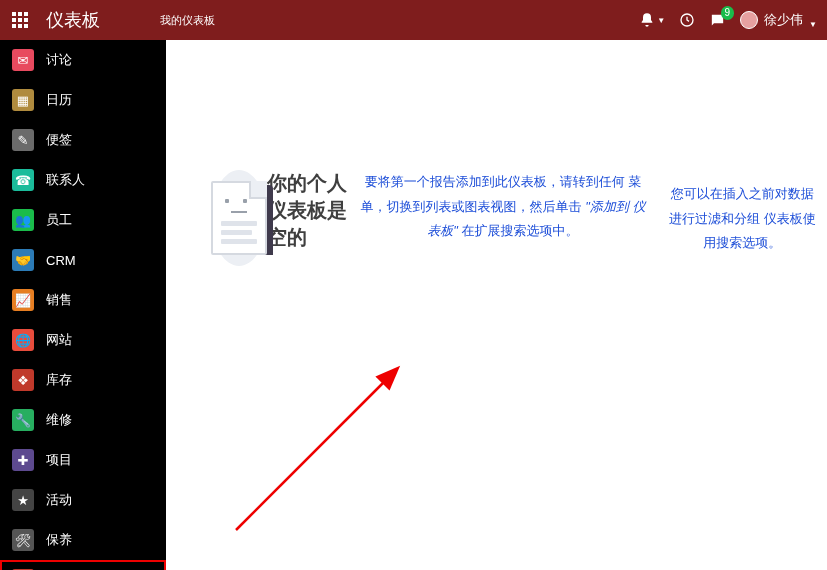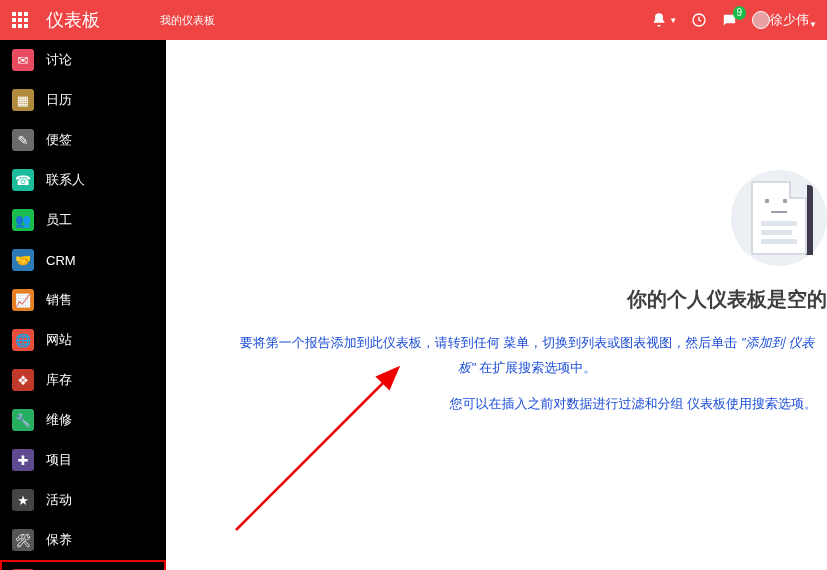--- a/index.html
+++ b/index.html
@@ -1,39 +1,39 @@
 <!DOCTYPE html>
 <html><head>
 <meta charset="utf-8">
 <style>
   * { margin: 0; padding: 0; box-sizing: border-box; font-family: "Microsoft YaHei", Arial, sans-serif; }
   body { width: 827px; height: 570px; overflow: hidden; background: #fff; }
 
   
-  .header { height: 40px; background: #ef4444; color: #fff; display: flex; align-items: center; position: relative; }
+  .header { height: 40px; background: #7f1d1d; color: #fff; display: flex; align-items: center; position: relative; }
   .apps-btn { width: 40px; height: 40px; display: flex; align-items: center; justify-content: center; cursor: pointer; }
   .grid-dots { display: grid; grid-template-columns: repeat(3,4px); grid-gap: 2px; }
   .grid-dots span { width: 4px; height: 4px; background: #fff; }
   .app-title { font-size: 18px; margin-left: 6px; }
   .subtab { margin-left: 60px; font-size: 11px; cursor: pointer; }
   .header-right { margin-left: auto; display: flex; align-items: center; padding-right: 10px; gap: 14px; }
   .hicon { cursor: pointer; display: flex; align-items: center; position: relative; }
   .badge { position: absolute; top: -6px; right: -8px; background: #1abc4b; color: #fff; border-radius: 8px; font-size: 10px; padding: 0 4px; line-height: 14px; }
   .avatar-circle { width: 18px; height: 18px; border-radius: 50%; background: #e6a0a0; border: 1px solid #fff; }
-  .user-area { display: flex; align-items: flex-end; gap: 0; font-size: 13px; cursor: pointer; }
+  .user-area { display: flex; align-items: flex-end; gap: 6px; font-size: 13px; cursor: pointer; }
 
   
   .body-row { display: flex; height: 530px; }
   .sidebar { width: 166px; background: #000; color: #fff; display: flex; flex-direction: column; }
   .side-item { display: flex; align-items: center; gap: 12px; padding: 9px 12px; font-size: 13px; cursor: pointer; }
   .side-icon { width: 22px; height: 22px; display: flex; align-items: center; justify-content: center; border-radius: 3px; font-size: 13px; color: #fff; }
   .side-active { outline: 2px solid #e00; outline-offset: -2px; }
 
   
-  .main { flex: 1; background: #fff; position: relative; display: flex; flex-direction: column; align-items: flex-end; padding-top: 130px; padding-left: 45px; }
+  .main { flex: 1; background: #fff; position: relative; display: flex; flex-direction: row; align-items: flex-start; padding-top: 130px; padding-left: 45px; }
   .empty-illus { width: 96px; height: 96px; border-radius: 50%; background: #eceff4; display: flex; align-items: center; justify-content: center; margin-bottom: 20px; position: relative; }
   .sheet { position: relative; }
   .sheet-back { width: 56px; height: 70px; background: #3f3a4c; border-radius: 4px 4px 0 0; position: absolute; left: 6px; top: 4px; }
   .sheet-front { width: 56px; height: 74px; background: #fff; border: 2px solid #d5d9e0; border-radius: 2px; position: relative; }
   .sheet-front:before { content:""; position:absolute; top:-2px; right:-2px; width:16px; height:16px; background:#eceff4; border-left:2px solid #d5d9e0; border-bottom:2px solid #d5d9e0; }
   .face-row { display:flex; gap:14px; margin:16px 0 8px 12px; }
   .eye { width:4px; height:4px; background:#99a0aa; border-radius:1px; }
   .mouth { width:16px; height:2px; background:#99a0aa; margin-left:18px; margin-bottom:8px; }
   .lines div { height:5px; background:#dfe3ea; margin:4px 8px; border-radius:1px; }
   .lines div:nth-child(2){ width:60%; }

